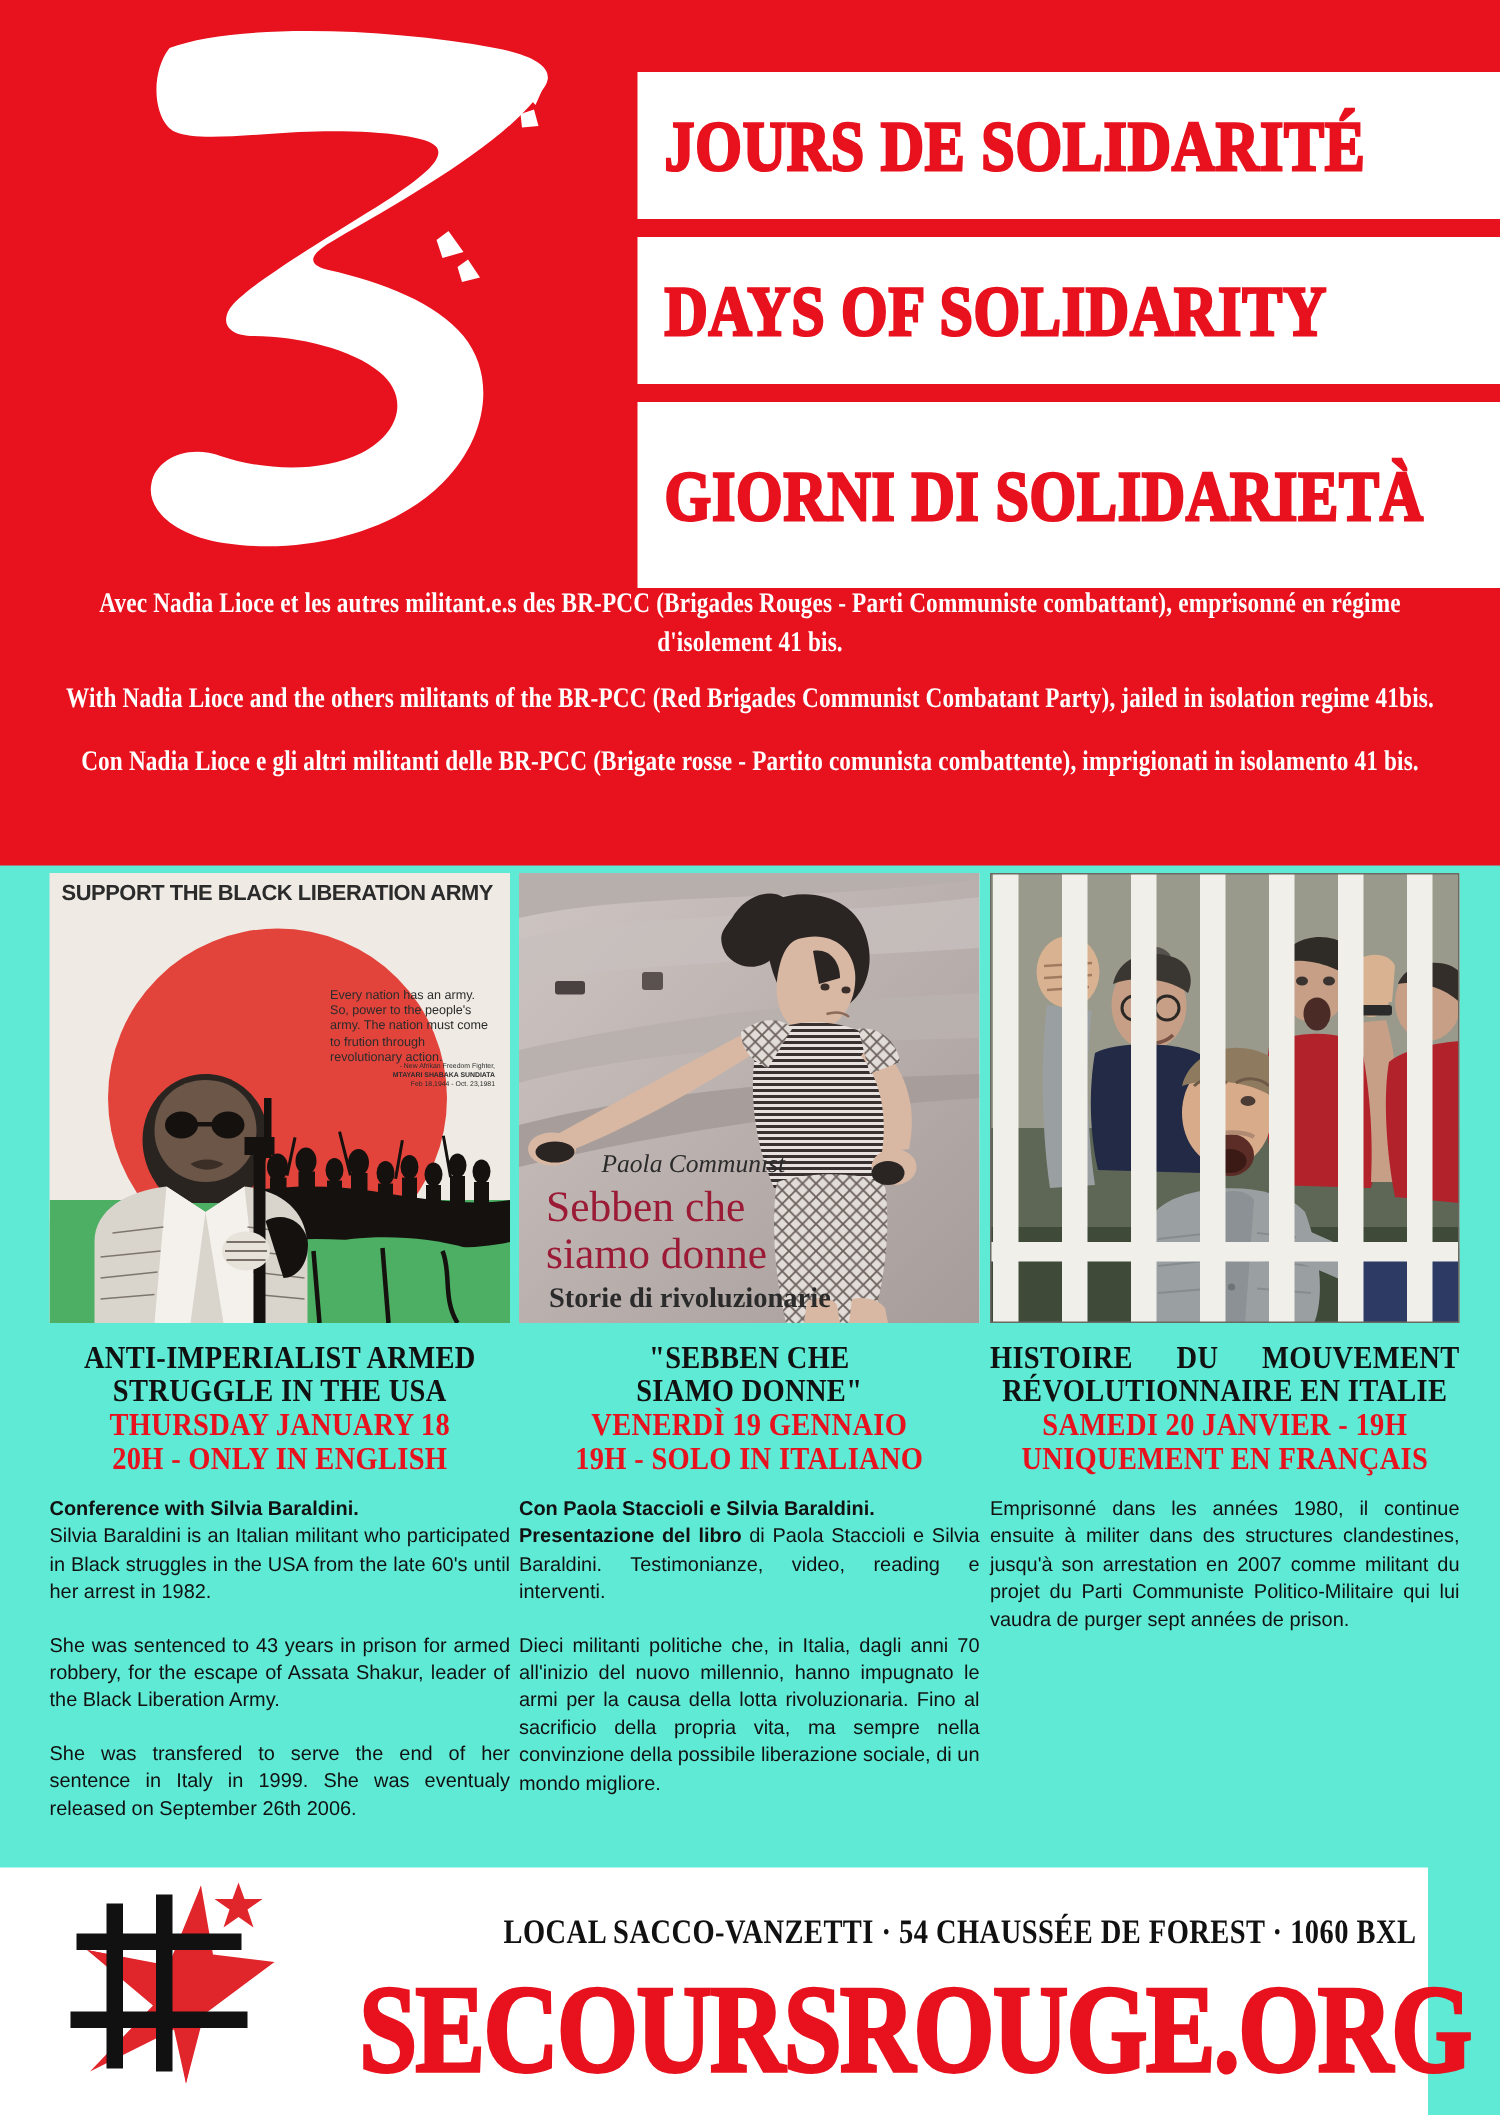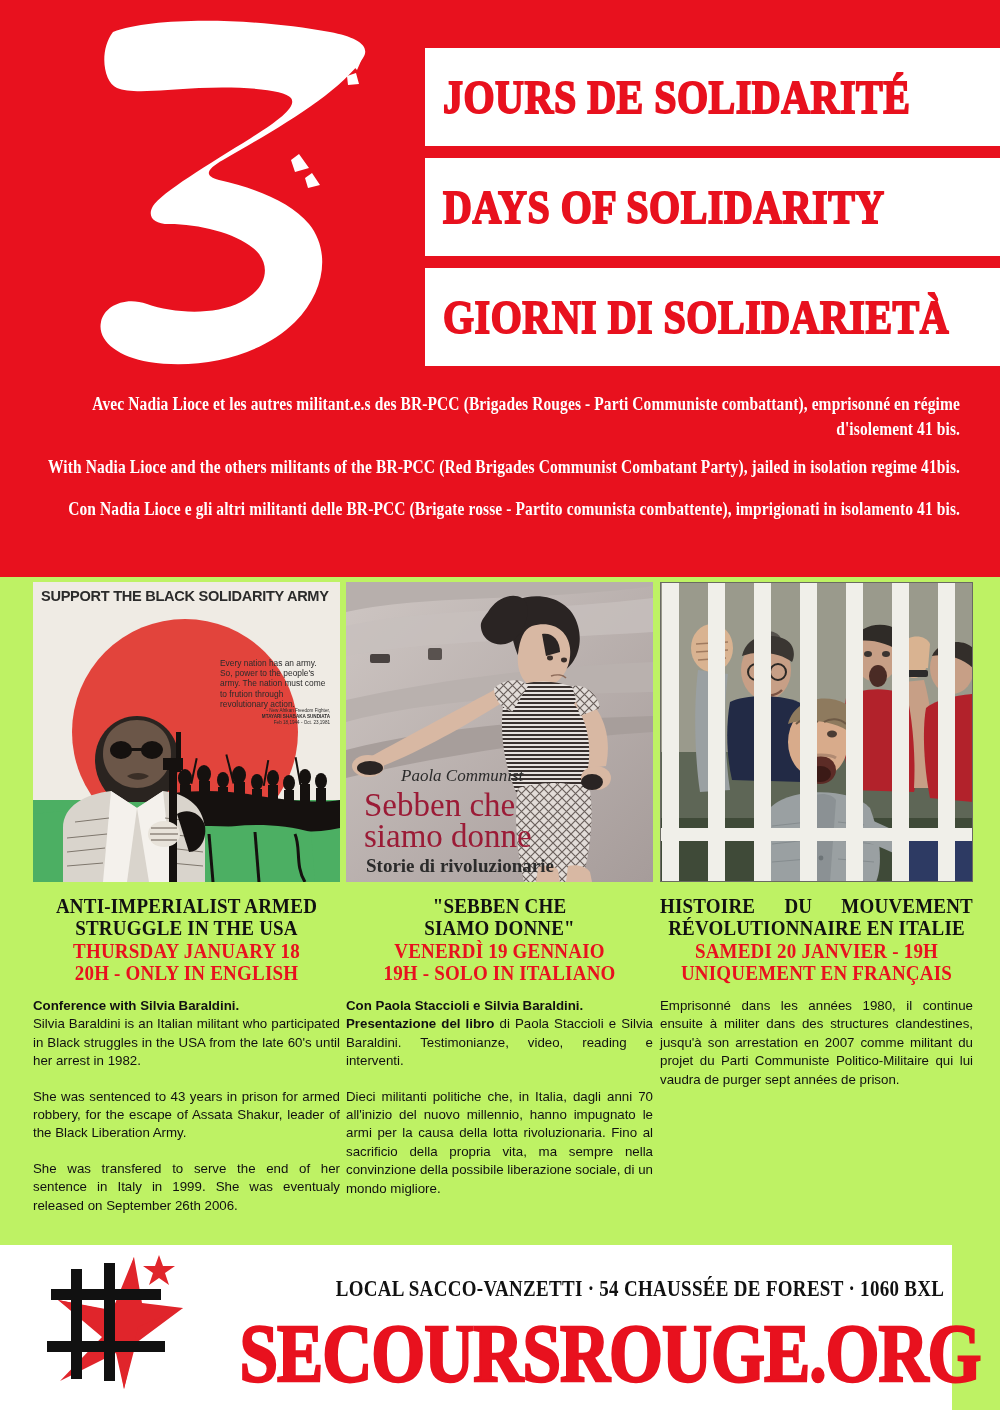--- a/index.html
+++ b/index.html
@@ -3,35 +3,35 @@
 <meta charset="utf-8">
 <style>
   html,body{margin:0;padding:0;}
   body{
     width:1000px;height:1410px;
     background:#ffffff;
     font-family:"Liberation Sans", sans-serif;
     overflow:hidden;
     position:relative;
   }
-  .poster{position:relative;width:1000px;height:1410px;overflow:hidden;background:#bef264;}
+  .poster{position:relative;width:1000px;height:1410px;overflow:hidden;background:#5eead4;}
 
   
   .header{
     position:absolute;left:0;top:0;width:1000px;height:577px;
     background:#E8111E;
   }
   
   .hbar{
     position:absolute;left:425px;width:575px;background:#ffffff;
     display:flex;align-items:center;
   }
   .hbar1{top:48px;height:98px;}
   .hbar2{top:158px;height:98px;}
-  .hbar3{top:268px;height:98px;}
+  .hbar3{top:268px;height:124px;}
   .hbar span{
     display:block;
     margin-left:18px;
     color:#E8111E;
     font-family:"Liberation Serif", serif;
     font-weight:bold;
     font-size:40px;
     letter-spacing:0.5px;
     -webkit-text-stroke:1.6px #E8111E;
     transform:scaleY(1.18);
@@ -41,21 +41,21 @@
 
   
   .three{
     position:absolute;left:95px;top:10px;width:330px;height:370px;
   }
   .three svg{display:block;}
 
   
   .subs{
     position:absolute;left:40px;top:390px;width:920px;
-    text-align:right;
+    text-align:center;
   }
   .sub{
     color:#ffffff;
     font-family:"Liberation Serif", serif;
     font-weight:bold;
     font-size:15.5px;
     line-height:21px;
     margin-bottom:21px;
     transform:scaleY(1.22);
     transform-origin:center top;
@@ -147,21 +147,21 @@
   
   .bookTxt{position:absolute;left:0;bottom:0;width:100%;}
   .bk-author{
     position:absolute;left:55px;bottom:96px;
     font-family:"Liberation Serif", serif;
     font-style:italic;font-size:17px;color:#2b2b2b;
   }
   .bk-title{
     position:absolute;left:18px;bottom:30px;
     font-family:"Liberation Serif", serif;
-    font-size:33px;line-height:31px;color:#9B1B36;
+    font-size:29px;line-height:31px;color:#9B1B36;
   }
   .bk-sub{
     position:absolute;left:20px;bottom:5px;
     font-family:"Liberation Serif", serif;
     font-size:19px;color:#2b2b2b;font-weight:bold;
   }
 
   
   .bla-head{
     position:absolute;left:8px;top:6px;width:292px;
@@ -301,21 +301,21 @@
           </g>
 
           <g fill="#4CAF63">
             <path d="M180 248 C210 240,250 242,278 250 L282 300 L176 300 Z"></path>
           </g>
           <path d="M176 252 L180 300" stroke="#15110F" stroke-width="3" fill="none"></path>
           <path d="M222 250 L226 300" stroke="#15110F" stroke-width="3" fill="none"></path>
           <path d="M262 252 C268 266,262 284,272 300" stroke="#15110F" stroke-width="3" fill="none"></path>
         </svg>
         <div class="bla-head">
-          <div>SUPPORT THE BLACK SOLIDARITY ARMY</div>
+          <div>SUPPORT THE BLACK LIBERATION ARMY</div>
         </div>
         <div class="bla-quote">Every nation has an army. So, power to the people's army. The nation must come to frution through revolutionary action.</div>
         <div class="bla-attr">
           <div>- New Afrikan Freedom Fighter,</div>
           <div class="nm">MTAYARI SHABAKA SUNDIATA</div>
           <div>Feb 18,1944 - Oct. 23,1981</div>
         </div>
       </div>
 
       <div class="evtitle">

